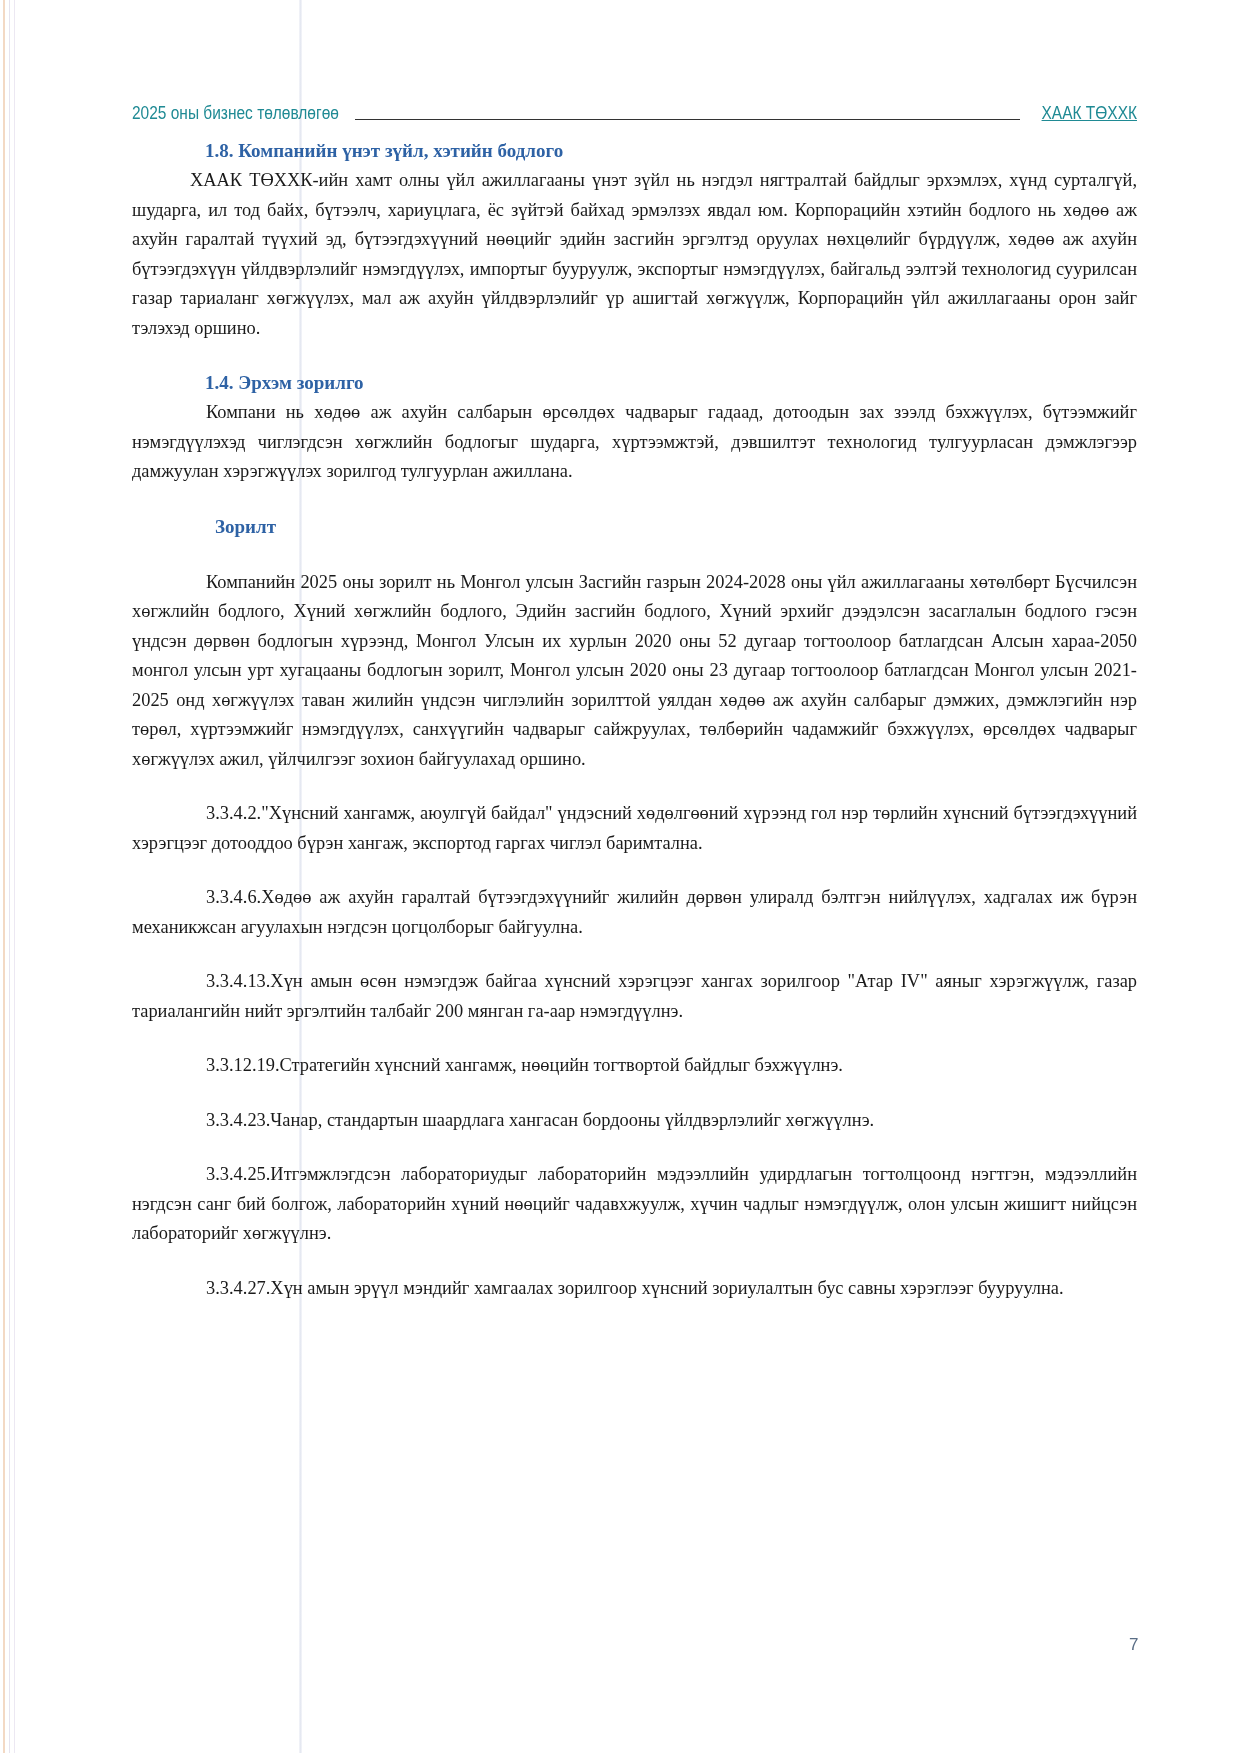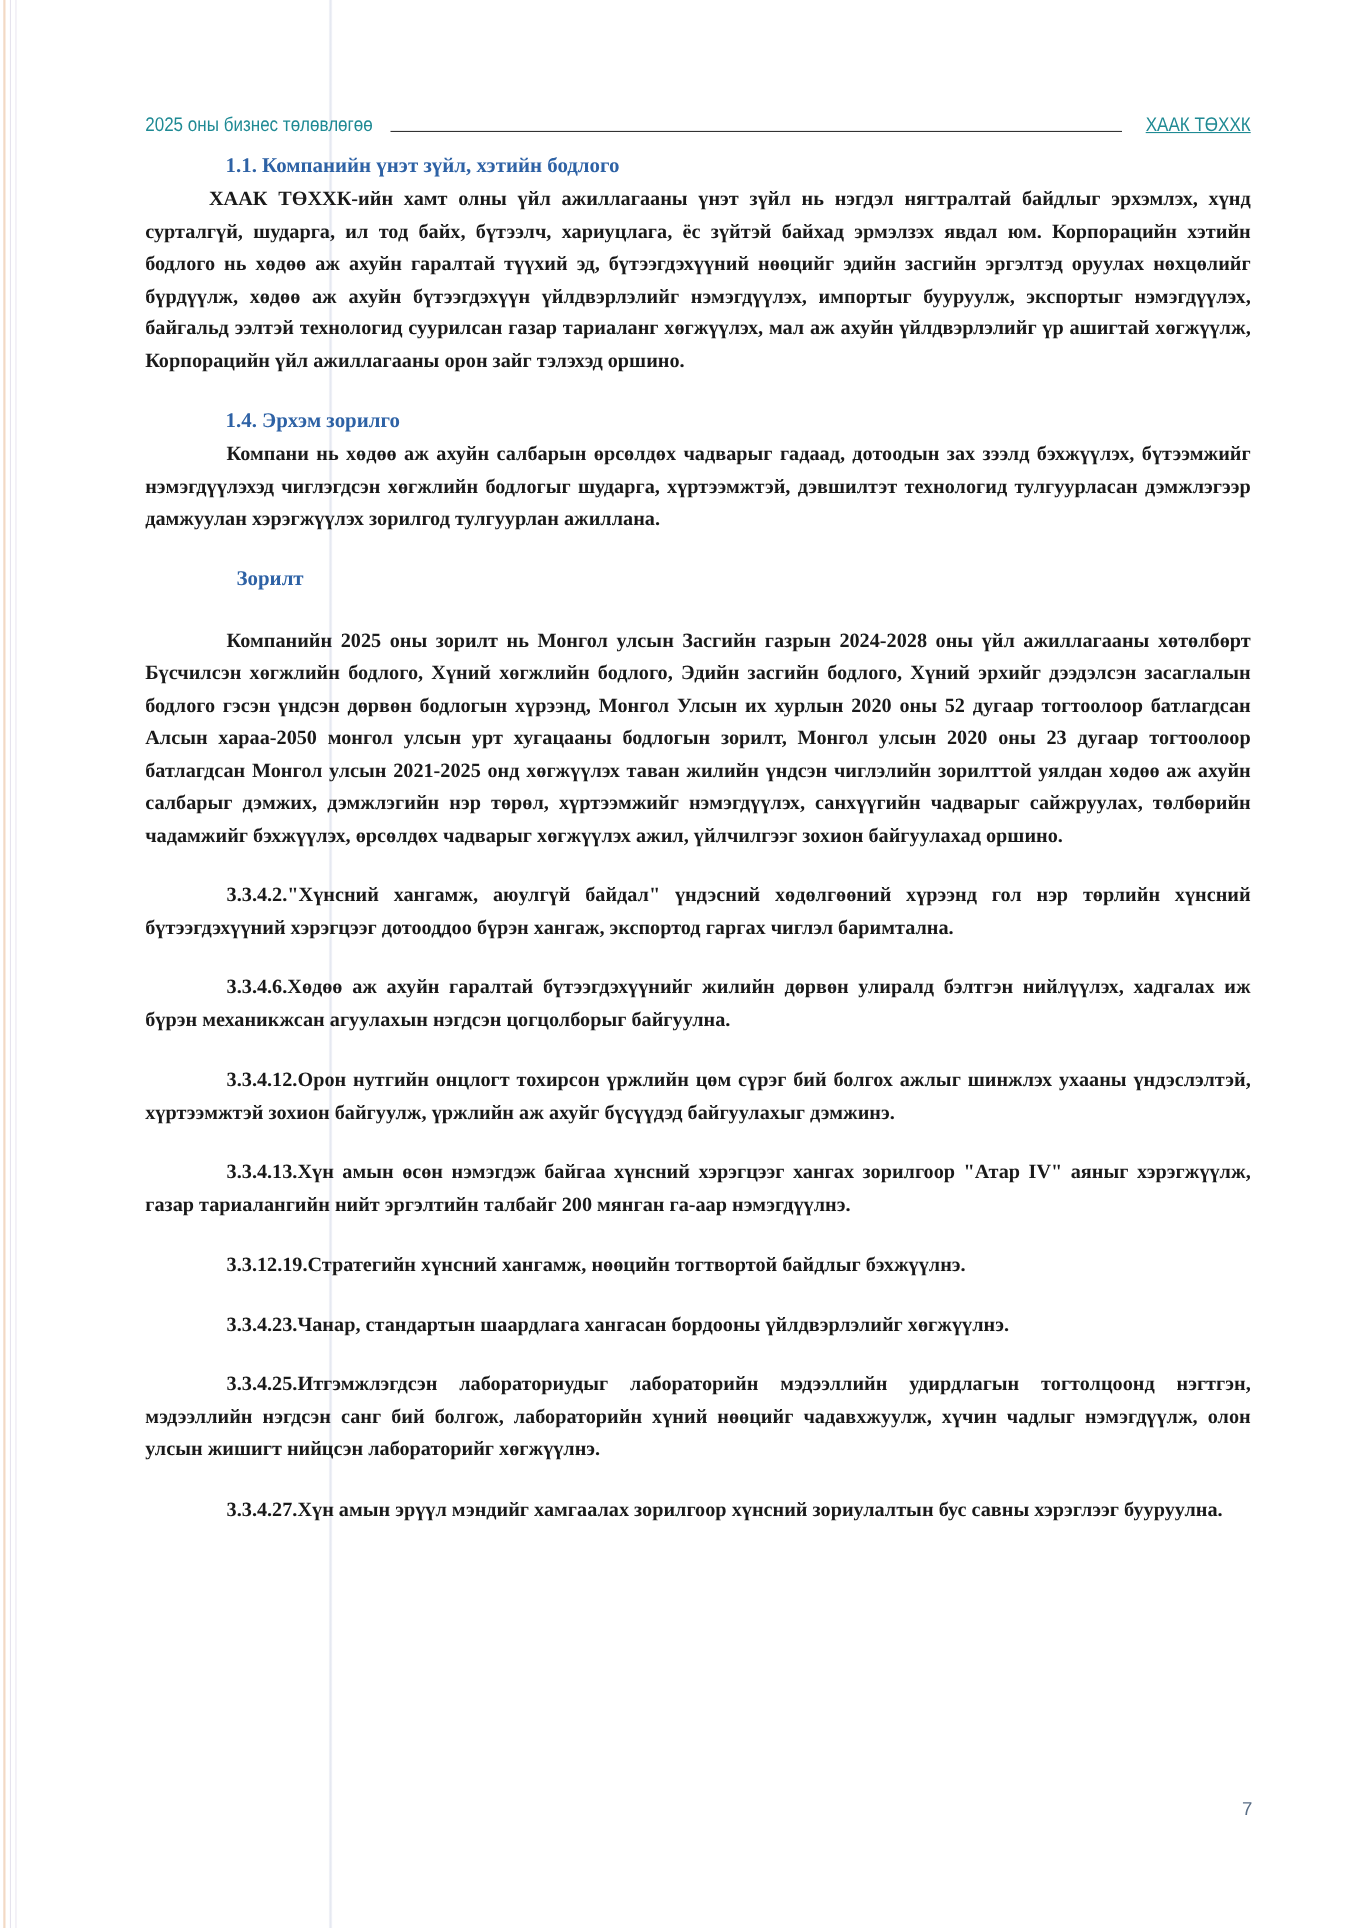--- a/index.html
+++ b/index.html
@@ -30,21 +30,21 @@
   .header .org { white-space: nowrap; text-decoration: underline; transform: scaleX(.86); transform-origin: right bottom; }
 
   .content {
     position: absolute; left: 132px; top: 136px; width: 1005px;
     font-size: 18.4px; line-height: 29.5px; text-align: justify;
   }
   .content h2 {
     font-size: 19px; font-weight: bold; color: #2e62a5;
     margin: 0; line-height: 30px;
   }
-  .content p { margin: 0; text-indent: 74px; font-weight: bold; }
+  .content p { margin: 0; text-indent: 74px; }
   .h-13 { margin-left: 73px !important; }
   .h-14 { margin-left: 73px !important; margin-top: 25px !important; }
   .h-goal { margin-left: 83px !important; margin-top: 25px !important; }
   .p-after-goal { margin-top: 26px !important; }
   .gap { margin-top: 25px !important; }
   .p-intro { text-indent: 58px !important; }
 
   .page-number {
     position: absolute; left: 1129px; top: 1635px;
     font-family: "Liberation Sans", "DejaVu Sans", sans-serif;
@@ -59,32 +59,31 @@
 <div class="scan-edge edge-3"></div>
 <div class="fold-line"></div>
 
 <div class="header">
   <span class="doc-title">2025 оны бизнес төлөвлөгөө</span>
   <span class="rule"></span>
   <span class="org">ХААК ТӨХХК</span>
 </div>
 
 <div class="content">
-  <h2 class="h-13">1.1. Компанийн үнэт зүйл, хэтийн бодлого</h2>
+  <h2 class="h-13">1.8. Компанийн үнэт зүйл, хэтийн бодлого</h2>
   <p class="p-intro">ХААК ТӨХХК-ийн хамт олны үйл ажиллагааны үнэт зүйл нь нэгдэл нягтралтай байдлыг эрхэмлэх, хүнд сурталгүй, шударга, ил тод байх, бүтээлч, хариуцлага, ёс зүйтэй байхад эрмэлзэх явдал юм. Корпорацийн хэтийн бодлого нь хөдөө аж ахуйн гаралтай түүхий эд, бүтээгдэхүүний нөөцийг эдийн засгийн эргэлтэд оруулах нөхцөлийг бүрдүүлж, хөдөө аж ахуйн бүтээгдэхүүн үйлдвэрлэлийг нэмэгдүүлэх, импортыг бууруулж, экспортыг нэмэгдүүлэх, байгальд ээлтэй технологид суурилсан газар тариаланг хөгжүүлэх, мал аж ахуйн үйлдвэрлэлийг үр ашигтай хөгжүүлж, Корпорацийн үйл ажиллагааны орон зайг тэлэхэд оршино.</p>
 
   <h2 class="h-14">1.4. Эрхэм зорилго</h2>
   <p>Компани нь хөдөө аж ахуйн салбарын өрсөлдөх чадварыг гадаад, дотоодын зах зээлд бэхжүүлэх, бүтээмжийг нэмэгдүүлэхэд чиглэгдсэн хөгжлийн бодлогыг шударга, хүртээмжтэй, дэвшилтэт технологид тулгуурласан дэмжлэгээр дамжуулан хэрэгжүүлэх зорилгод тулгуурлан ажиллана.</p>
 
   <h2 class="h-goal">Зорилт</h2>
   <p class="p-after-goal">Компанийн 2025 оны зорилт нь Монгол улсын Засгийн газрын 2024-2028 оны үйл ажиллагааны хөтөлбөрт Бүсчилсэн хөгжлийн бодлого, Хүний хөгжлийн бодлого, Эдийн засгийн бодлого, Хүний эрхийг дээдэлсэн засаглалын бодлого гэсэн үндсэн дөрвөн бодлогын хүрээнд, Монгол Улсын их хурлын 2020 оны 52 дугаар тогтоолоор батлагдсан Алсын хараа-2050 монгол улсын урт хугацааны бодлогын зорилт, Монгол улсын 2020 оны 23 дугаар тогтоолоор батлагдсан Монгол улсын 2021-2025 онд хөгжүүлэх таван жилийн үндсэн чиглэлийн зорилттой уялдан хөдөө аж ахуйн салбарыг дэмжих, дэмжлэгийн нэр төрөл, хүртээмжийг нэмэгдүүлэх, санхүүгийн чадварыг сайжруулах, төлбөрийн чадамжийг бэхжүүлэх, өрсөлдөх чадварыг хөгжүүлэх ажил, үйлчилгээг зохион байгуулахад оршино.</p>
 
   <p class="gap">3.3.4.2."Хүнсний хангамж, аюулгүй байдал" үндэсний хөдөлгөөний хүрээнд гол нэр төрлийн хүнсний бүтээгдэхүүний хэрэгцээг дотооддоо бүрэн хангаж, экспортод гаргах чиглэл баримтална.</p>
   <p class="gap">3.3.4.6.Хөдөө аж ахуйн гаралтай бүтээгдэхүүнийг жилийн дөрвөн улиралд бэлтгэн нийлүүлэх, хадгалах иж бүрэн механикжсан агуулахын нэгдсэн цогцолборыг байгуулна.</p>
-  <p class="gap">3.3.4.12.Орон нутгийн онцлогт тохирсон үржлийн цөм сүрэг бий болгох ажлыг шинжлэх ухааны үндэслэлтэй, хүртээмжтэй зохион байгуулж, үржлийн аж ахуйг бүсүүдэд байгуулахыг дэмжинэ.</p>
   <p class="gap">3.3.4.13.Хүн амын өсөн нэмэгдэж байгаа хүнсний хэрэгцээг хангах зорилгоор "Атар IV" аяныг хэрэгжүүлж, газар тариалангийн нийт эргэлтийн талбайг 200 мянган га-аар нэмэгдүүлнэ.</p>
   <p class="gap">3.3.12.19.Стратегийн хүнсний хангамж, нөөцийн тогтвортой байдлыг бэхжүүлнэ.</p>
   <p class="gap">3.3.4.23.Чанар, стандартын шаардлага хангасан бордооны үйлдвэрлэлийг хөгжүүлнэ.</p>
   <p class="gap">3.3.4.25.Итгэмжлэгдсэн лабораториудыг лабораторийн мэдээллийн удирдлагын тогтолцоонд нэгтгэн,  мэдээллийн нэгдсэн санг бий болгож, лабораторийн хүний нөөцийг чадавхжуулж, хүчин чадлыг нэмэгдүүлж, олон улсын жишигт нийцсэн лабораторийг хөгжүүлнэ.</p>
   <p class="gap">3.3.4.27.Хүн амын эрүүл мэндийг хамгаалах зорилгоор хүнсний зориулалтын бус савны хэрэглээг бууруулна.</p>
 </div>
 
 <div class="page-number">7</div>
 
 </body></html>

